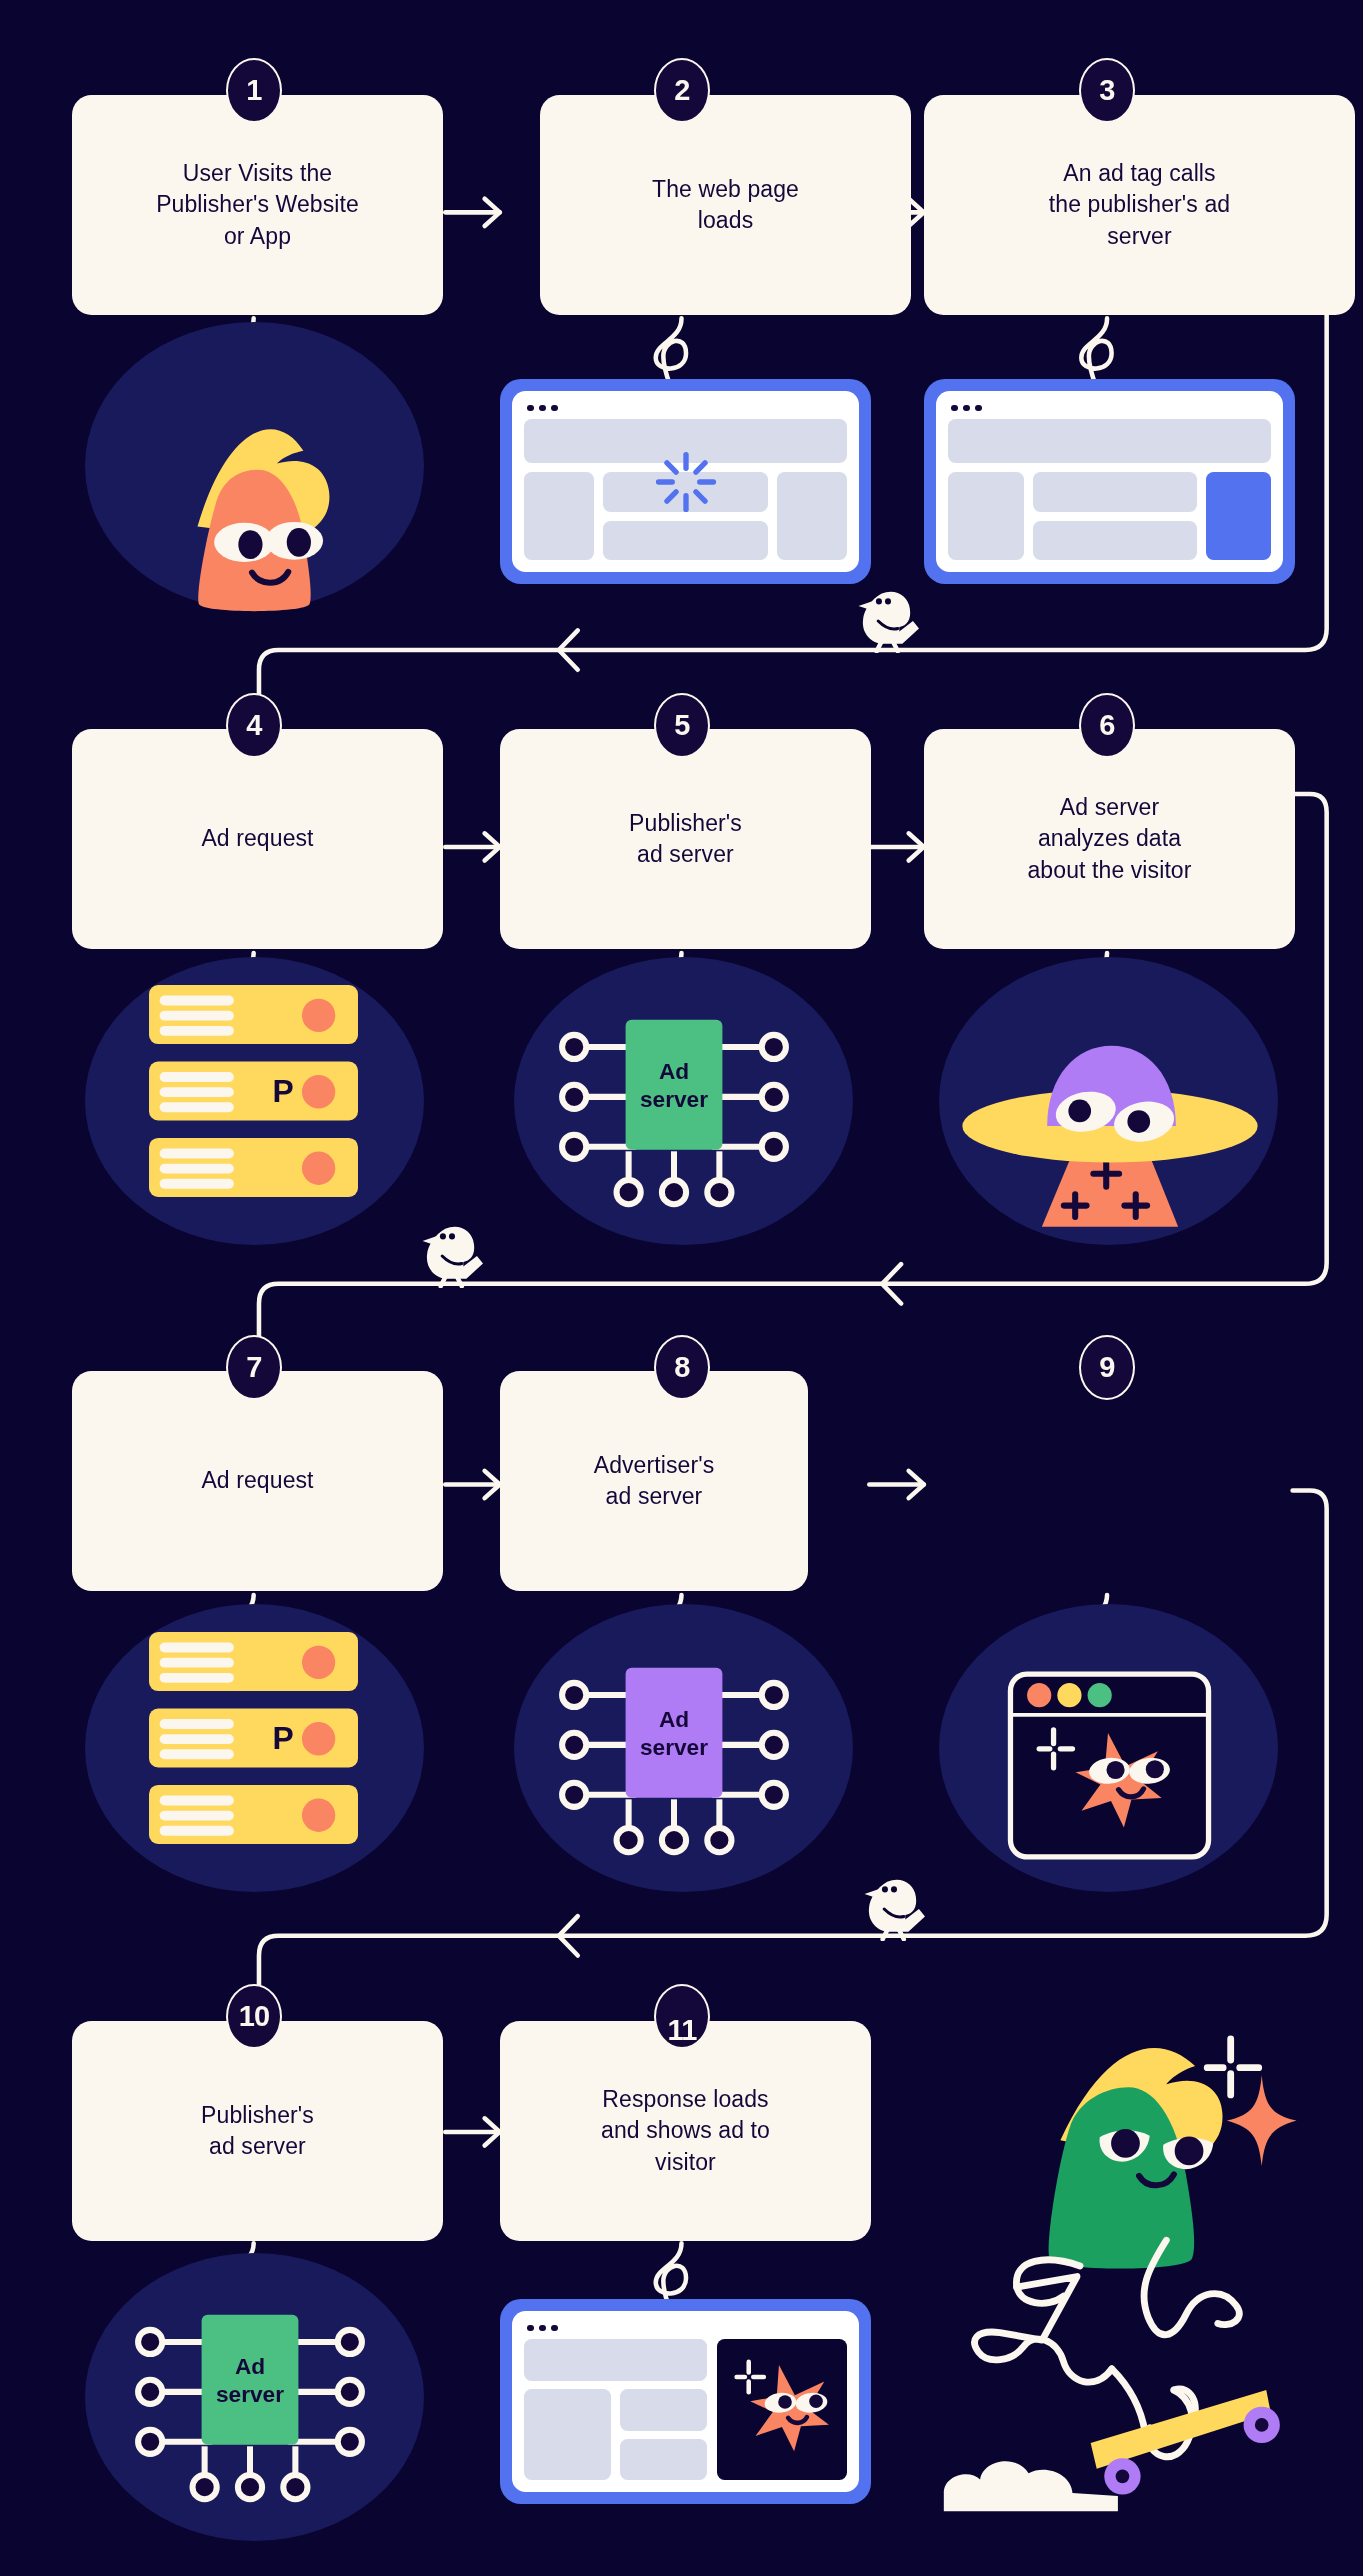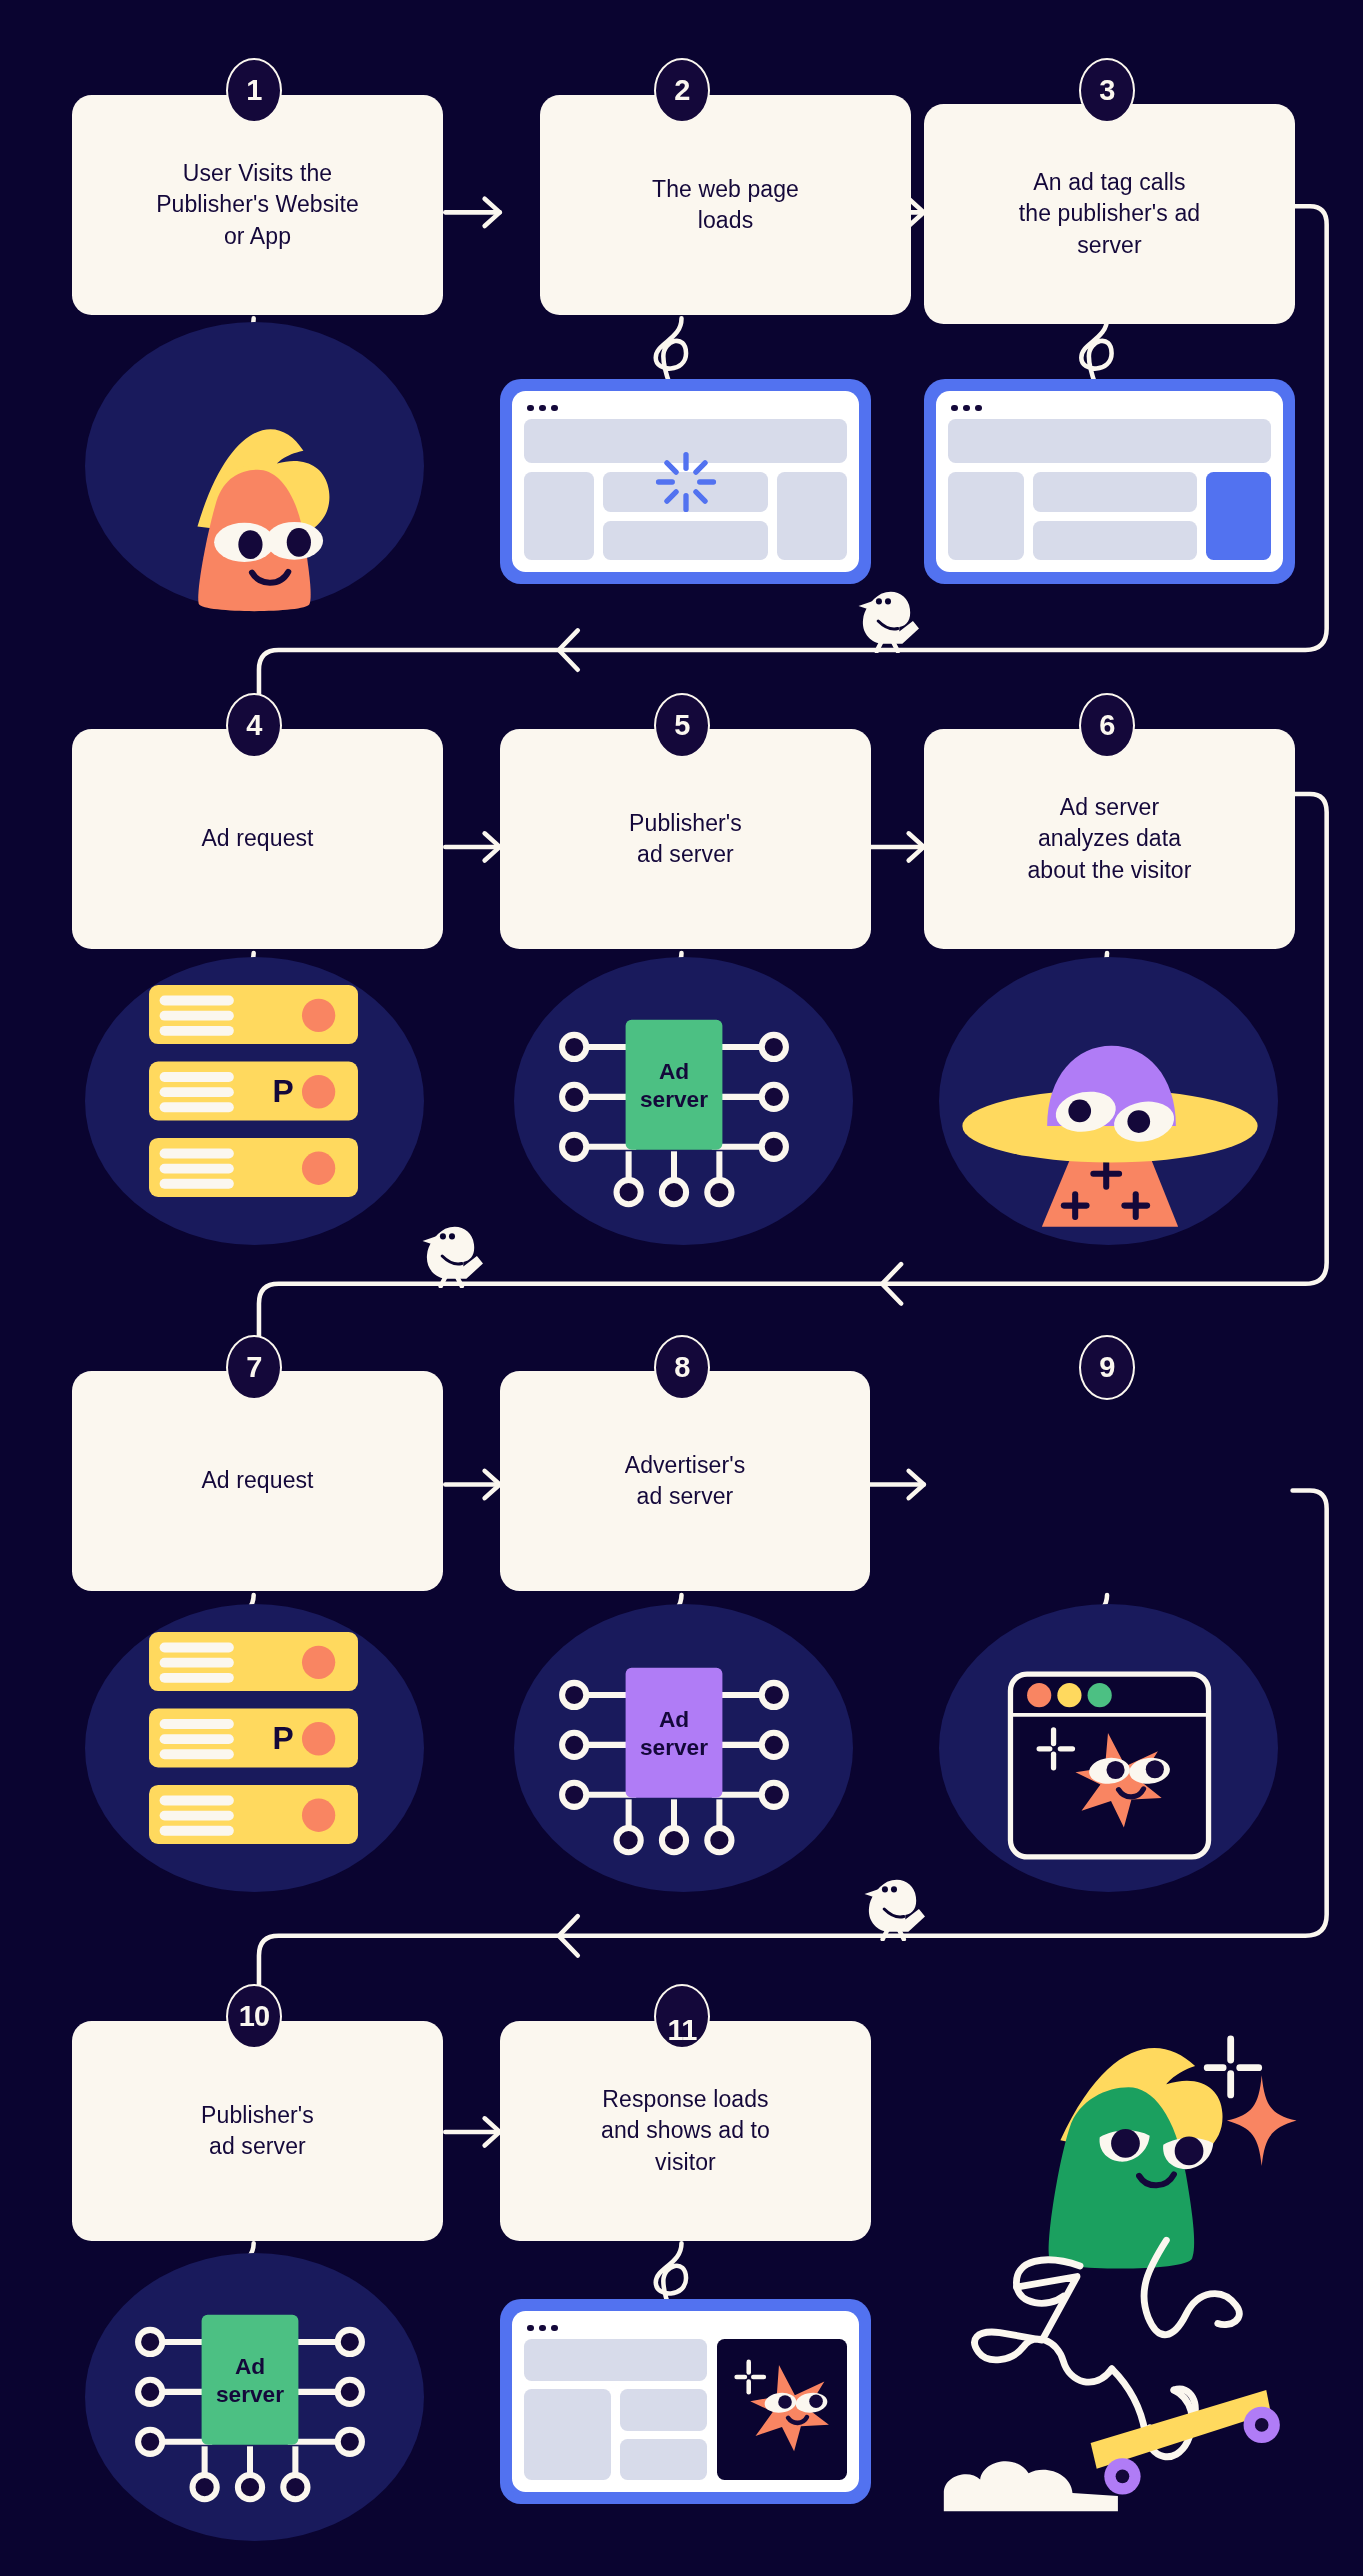--- a/index.html
+++ b/index.html
@@ -164,21 +164,21 @@
   </div>
 
   <div class="card" style="left:500px;top:95px;width:371px;height:220px;margin-left:40px;">
     <div class="card-text">The web page
 loads</div>
   </div>
   <div class="badge" style="left:654px;top:58px;">
     <span>2</span>
   </div>
 
-  <div class="card" style="left:924px;top:104px;width:371px;height:220px;">
+  <div class="card" style="left:924px;top:95px;width:431px;height:220px;">
     <div class="card-text">An ad tag calls
 the publisher's ad
 server</div>
   </div>
   <div class="badge" style="left:1079px;top:58px;">
     <span>3</span>
   </div>
 
   <svg class="illo" style="left:114px;top:394px;" width="288" height="227" viewBox="0 0 380 300">
     <path d="M110 175 C150 40 215 20 250 75 C225 80 215 92 215 92 C250 82 275 95 282 120 C292 155 270 185 230 190 Z" fill="#ffd95e"></path>
@@ -356,21 +356,21 @@
     <path d="M36 78 L30 90 M52 78 L58 90" stroke="#fbf7ef" stroke-width="6" stroke-linecap="round"></path>
   </svg>
 
   <div class="card" style="left:72px;top:1371px;width:371px;height:220px;">
     <div class="card-text">Ad request</div>
   </div>
   <div class="badge" style="left:226px;top:1335px;">
     <span>7</span>
   </div>
 
-  <div class="card" style="left:500px;top:1371px;width:370px;height:220px;">
+  <div class="card" style="left:500px;top:1371px;width:308px;height:220px;">
     <div class="card-text">Advertiser's
 ad server</div>
   </div>
   <div class="badge" style="left:654px;top:1335px;">
     <span>8</span>
   </div>
 
   <div class="badge" style="left:1079px;top:1335px;">
     <span>9</span>
   </div>

